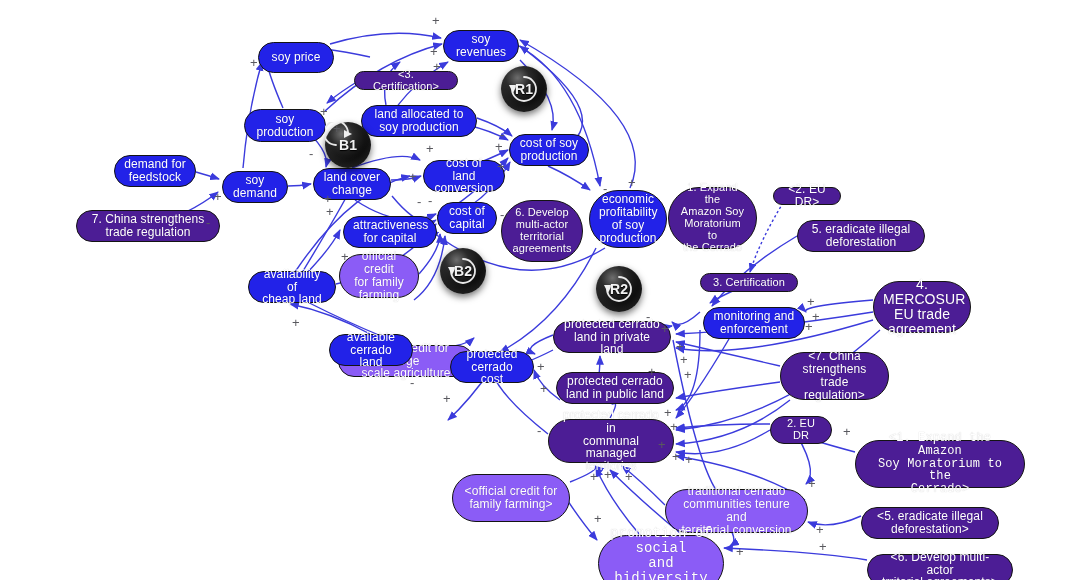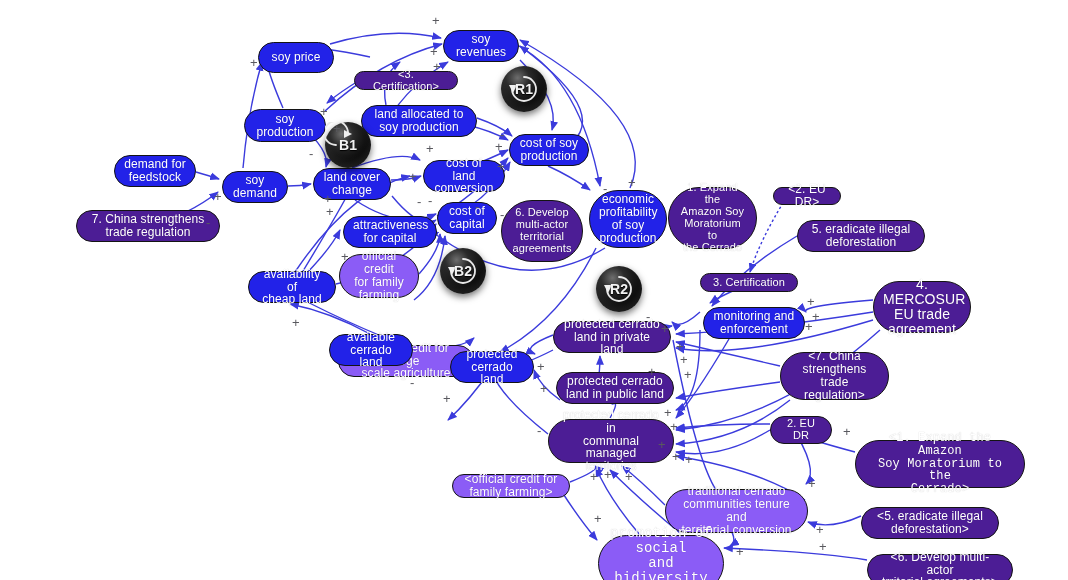--- a/index.html
+++ b/index.html
@@ -257,21 +257,21 @@
       <div class="node n-orange" style="left: 553px; top: 321px; width: 118px; height: 32px; font-size: 12px;">
         <span>protected cerrado
 land in private land</span>
       </div>
       <div class="node n-blue" style="left: 329px; top: 334px; width: 84px; height: 32px; font-size: 12px;">
         <span>available
 cerrado land</span>
       </div>
       <div class="node n-blue" style="left: 450px; top: 351px; width: 84px; height: 32px; font-size: 12px;">
         <span>protected
-cerrado land</span>
+cerrado cost</span>
       </div>
       <div class="node n-orange" style="left: 780px; top: 352px; width: 109px; height: 48px; font-size: 12px;">
         <span>&lt;7. China
 strengthens trade
 regulation&gt;</span>
       </div>
       <div class="node n-orange" style="left: 556px; top: 372px; width: 118px; height: 32px; font-size: 12px;">
         <span>protected cerrado
 land in public land</span>
       </div>
@@ -281,21 +281,21 @@
       <div class="node n-orange" style="left: 548px; top: 419px; width: 126px; height: 44px; font-size: 12px;">
         <span>protected cerrado in
 communal managed
 territories</span>
       </div>
       <div class="node n-orange" style="left: 855px; top: 440px; width: 170px; height: 48px; font-size: 12px; font-family: Liberation Mono, monospace;">
         <span>&lt;1. Expand the Amazon
 Soy Moratorium to the
 Cerrado&gt;</span>
       </div>
-      <div class="node n-purple" style="left: 452px; top: 474px; width: 118px; height: 24px; font-size: 12px;">
+      <div class="node n-purple" style="left: 452px; top: 474px; width: 118px; height: 48px; font-size: 12px;">
         <span>&lt;official credit for
 family farming&gt;</span>
       </div>
       <div class="node n-purple" style="left: 665px; top: 489px; width: 143px; height: 44px; font-size: 12px;">
         <span>traditional cerrado
 communities tenure and
 territorial conversion</span>
       </div>
       <div class="node n-orange" style="left: 861px; top: 507px; width: 138px; height: 32px; font-size: 12px;">
         <span>&lt;5. eradicate illegal

